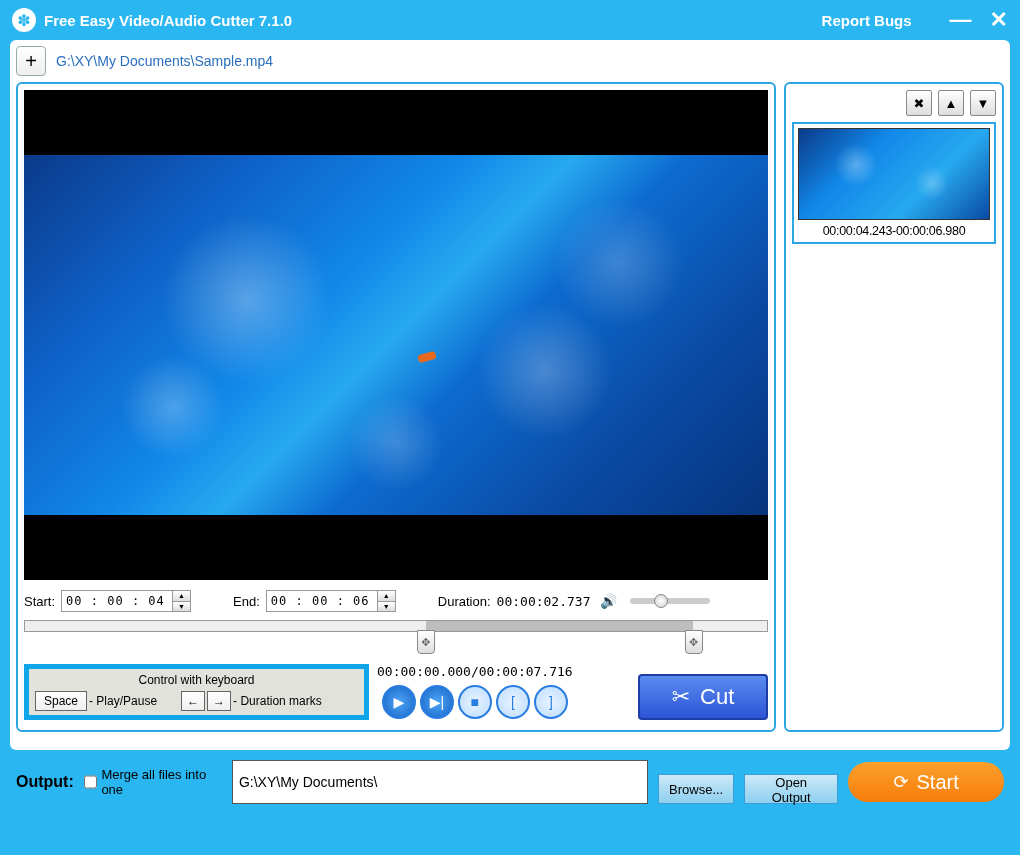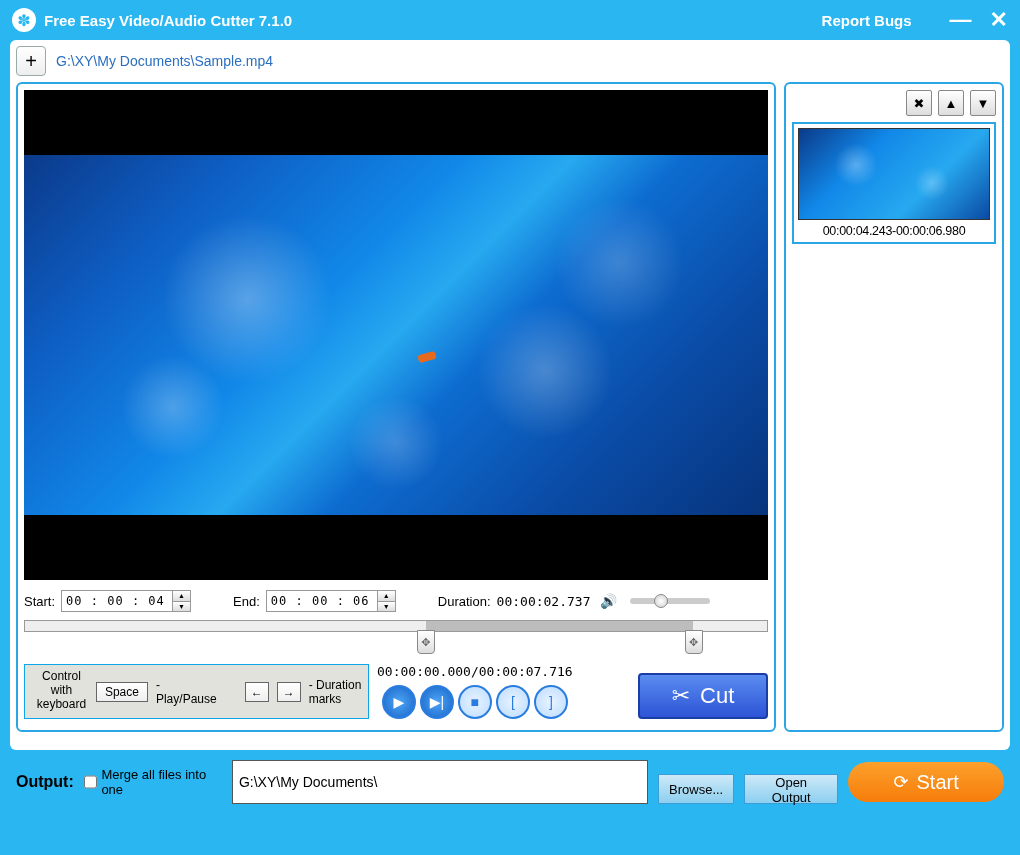--- a/index.html
+++ b/index.html
@@ -43,23 +43,23 @@
 .vol-icon { font-size: 14px; margin-left: 4px; }
 .vol-slider { width: 80px; height: 6px; background: #ccc; border-radius: 3px; position: relative; margin-left: 6px; }
 .vol-slider .thumb { position:absolute; left: 30%; top:-4px; width:14px; height:14px; background: radial-gradient(#fff,#ccc); border:1px solid #888; border-radius:50%; }
 
 .timeline { margin-top: 8px; position: relative; height: 40px; }
 .track { height: 12px; border: 1px solid #999; background: #eee; position: relative; }
 .sel { position:absolute; top:0; bottom:0; background: #bdbdbd; }
 .marker { position:absolute; top:10px; width:18px; height:24px; border:1px solid #888; background:linear-gradient(#fff,#ddd); border-radius: 0 0 4px 4px; display:flex;align-items:center;justify-content:center; font-size:11px;color:#666; transform:translateX(-50%); cursor:pointer;}
 
 .bottom-row { display: flex; align-items: stretch; gap: 8px; margin-top: 4px; }
-.kbd-panel { width: 345px; background: #e2e2dc; border: 1px solid #0ea5e9; padding: 4px 6px; display:flex;flex-direction:row;gap:4px; }
+.kbd-panel { width: 345px; background: #e2e2dc; border: 5px solid #0ea5e9; padding: 4px 6px; display:flex;flex-direction:column;gap:4px; }
 .kbd-panel .kh { text-align:center; font-size:12px; }
-.kbd-row { display:flex; align-items:center; gap:8px; font-size:12px; }
+.kbd-row { display:flex; align-items:center; gap:2px; font-size:12px; }
 .key { border:1px solid #666; padding: 2px 8px; background:linear-gradient(#fff,#eee); font-size:12px;}
 .key.small{padding:2px 5px;}
 .play-row { display:flex; align-items:center; gap:6px; flex-direction:column; }
 .timecode { font-size: 13px; font-family: monospace; text-align:center; }
 .btns { display:flex; gap:4px; }
 .pbtn { width:34px; height:34px; border:2px solid #2a7de0; border-radius:50%; background:radial-gradient(#e8f3ff,#bcdcff); display:flex;align-items:center;justify-content:center; color:#2a7de0; font-size:14px; cursor:pointer;}
 .pbtn.primary{background:radial-gradient(#4da5f5,#1865c8);color:#fff;}
 .cut-btn { width: 130px; height: 46px; background: linear-gradient(#5a8cf0,#2d54d6); border:2px solid #1b3da6; border-radius:4px; color:#fff; font-size:22px; display:flex;align-items:center;justify-content:center; gap:10px; cursor:pointer; align-self: end; }
 .cut-btn .scis{font-size:22px;}
 

